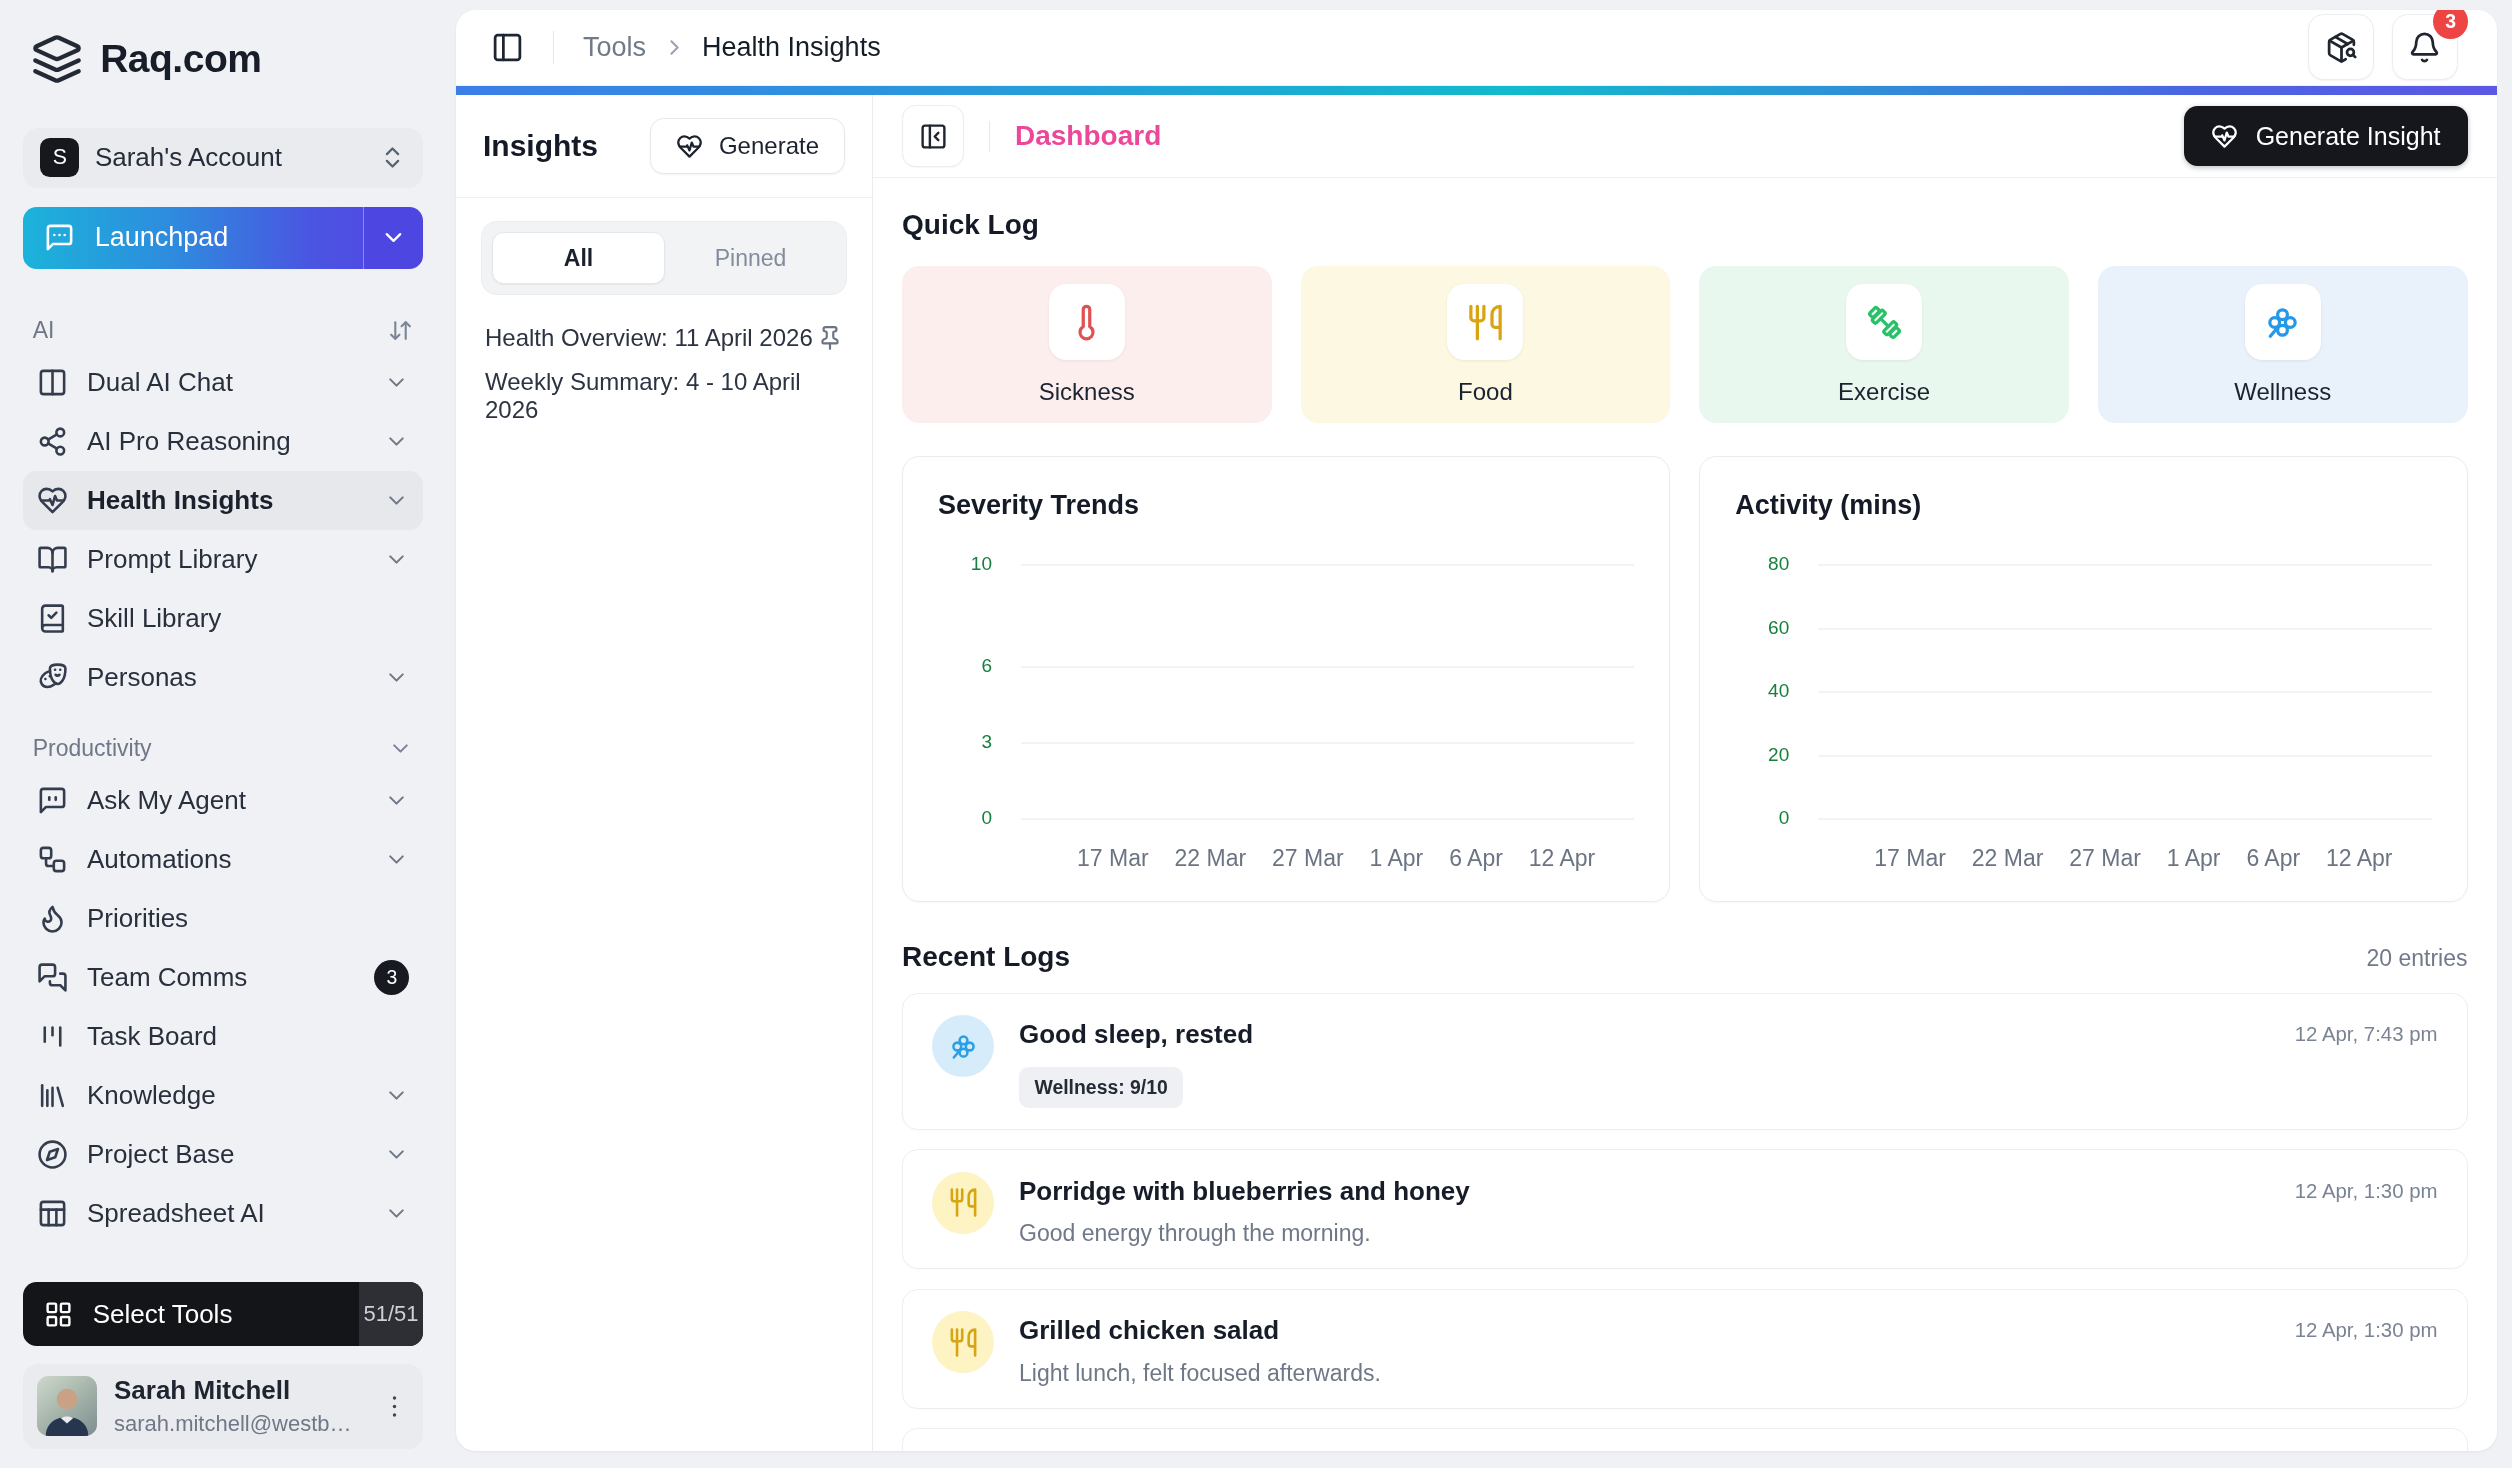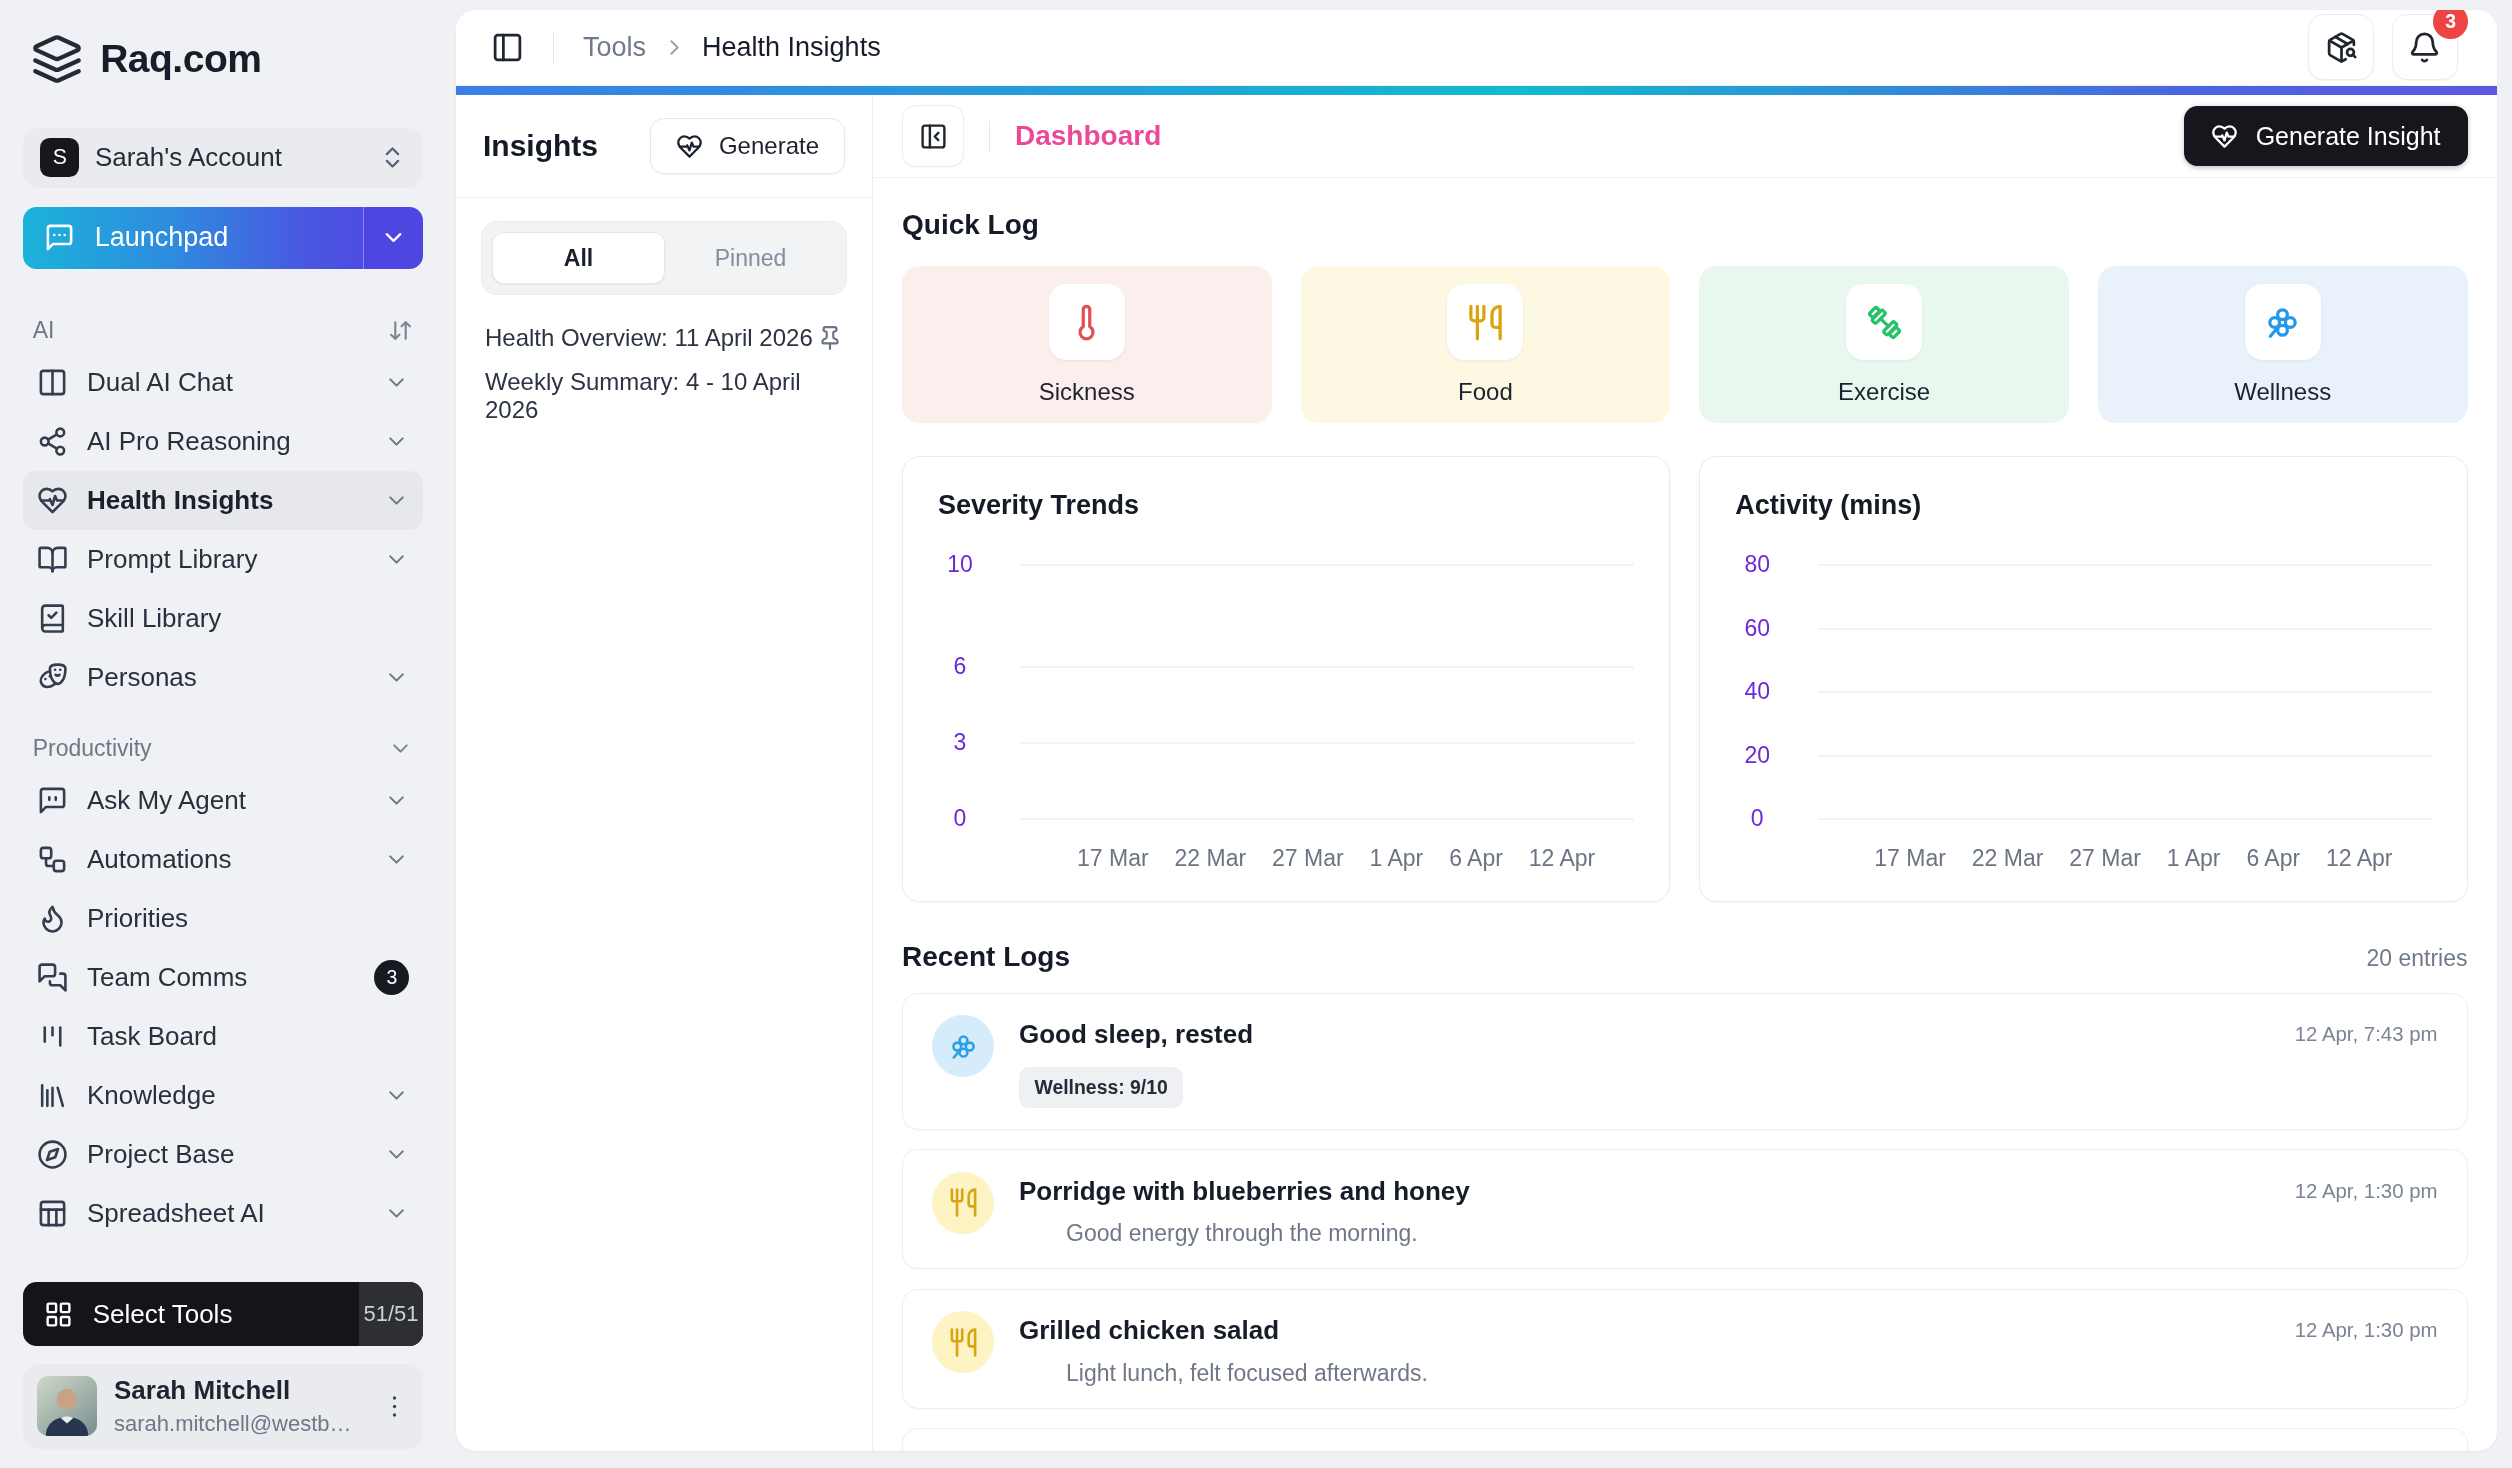--- a/index.html
+++ b/index.html
@@ -190,37 +190,37 @@
 
   .charts{ display:grid; grid-template-columns:1fr 1fr; gap:29px; margin-top:33px; }
   .chart-card{
     border:1px solid #e9ebef; border-radius:17.4px; padding:33px 35px 29px; height:446px;
     box-shadow:0 1px 1.9px rgba(16,24,40,.03);
   }
   .chart-title{ font-size:27px; font-weight:700; color:#141a26; }
   .plot{ position:relative; margin-left:83px; margin-top:43px; height:254px; }
   .gridline{ position:absolute; left:0; right:0; height:1.9px; background:#f2f3f6; }
   .ylab{
-    position:absolute; left:-93px; width:64px; text-align:center;
-    transform:translateY(-50%); font-size:23px; color:#6d28d9;
+    position:absolute; left:-93px; width:64px; text-align:right;
+    transform:translateY(-50%); font-size:19px; color:#15803d;
   }
   .xlabs{ display:flex; justify-content:space-between; margin-left:83px; margin-top:27px; padding:0 39px 0 56px; }
   .xlabs span{ font-size:23px; color:#6b7483; }
 
   .recent-head{ display:flex; align-items:baseline; justify-content:space-between; margin-top:39px; }
   .entries-count{ font-size:23px; color:#707a89; }
   .log-entry{
     border:1px solid #eceef1; border-radius:15.5px; padding:21.3px 29px;
     display:flex; gap:25px; margin-top:19.4px; box-shadow:0 1px 1.9px rgba(16,24,40,.02); background:#fff;
   }
   .log-icon{ width:62px; height:62px; border-radius:50%; display:flex; align-items:center; justify-content:center; flex:0 0 auto; }
   .log-icon svg{ width:31px; height:31px; }
   .log-main{ flex:1; padding-top:3.9px; min-width:0; }
   .log-title{ font-size:26px; font-weight:600; color:#161c28; }
-  .log-sub{ font-size:23px; color:#6f7887; margin-top:13.6px;margin-left:47px; }
+  .log-sub{ font-size:23px; color:#6f7887; margin-top:13.6px; }
   .log-badge{
     display:inline-block; background:#eef0f3; border-radius:9.7px; padding:8.7px 15.5px;
     font-size:19.4px; font-weight:700; color:#242b38; margin-top:17.4px;
   }
   .log-time{ font-size:20.4px; color:#7b8494; padding-top:7.8px; white-space:nowrap; }
 </style>
 </head>
 <body>
 
 <aside class="sidebar">

